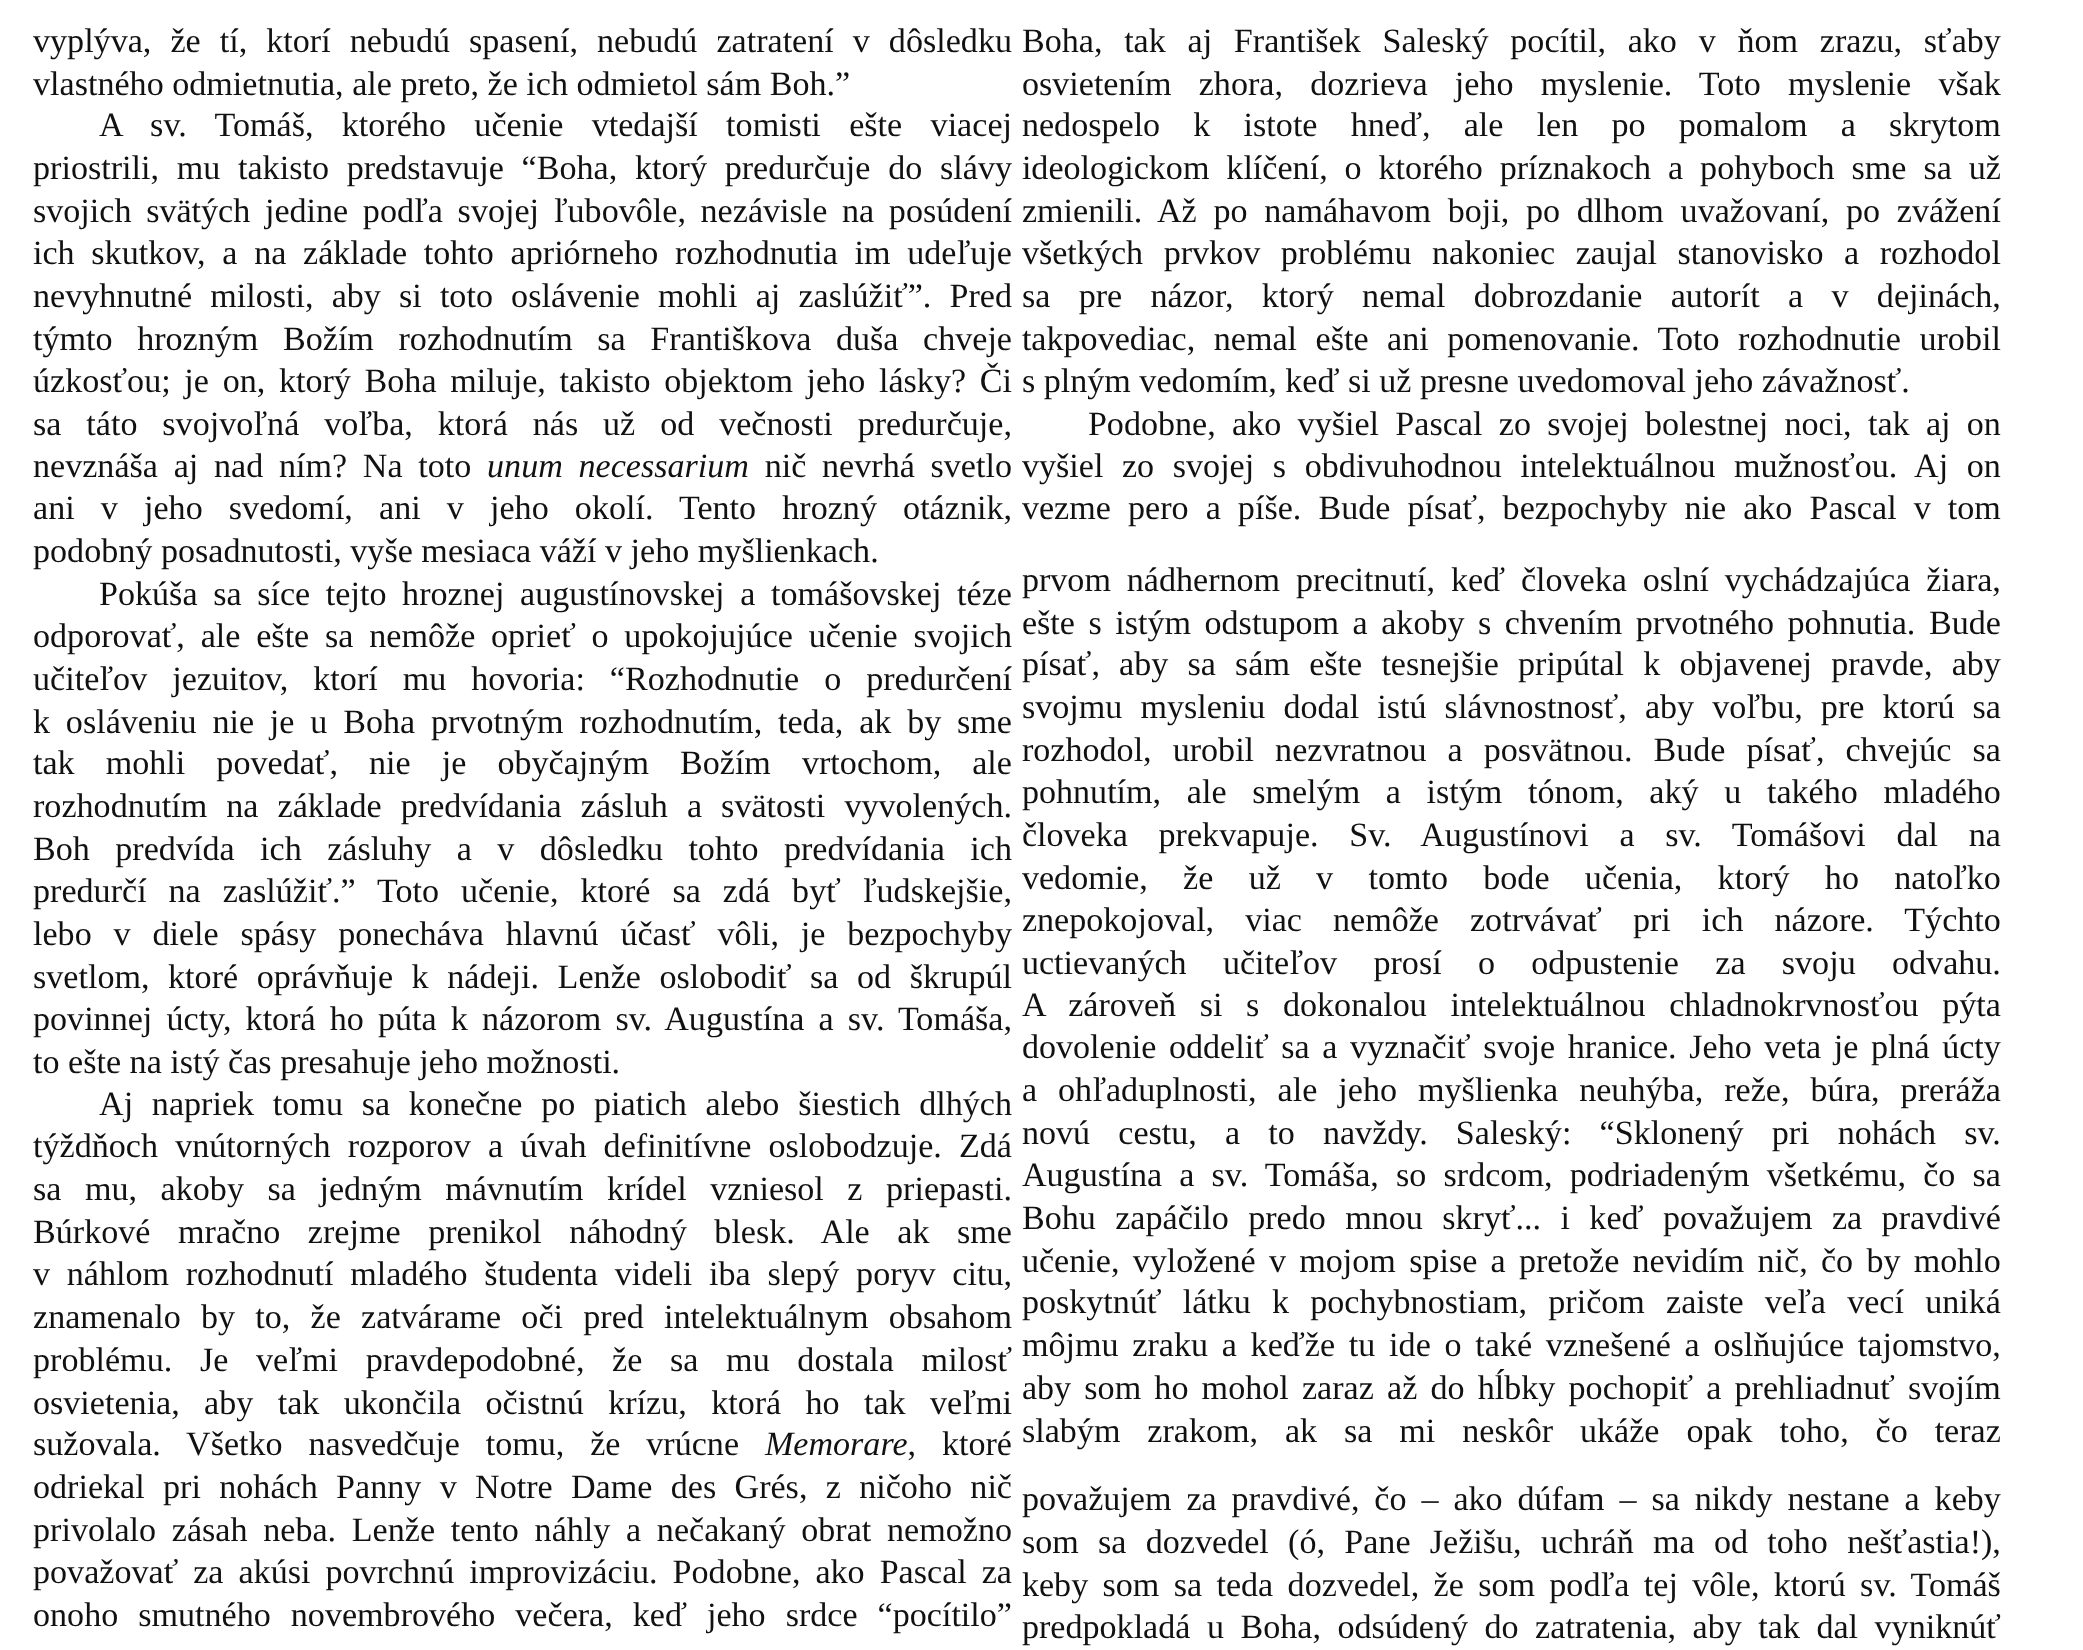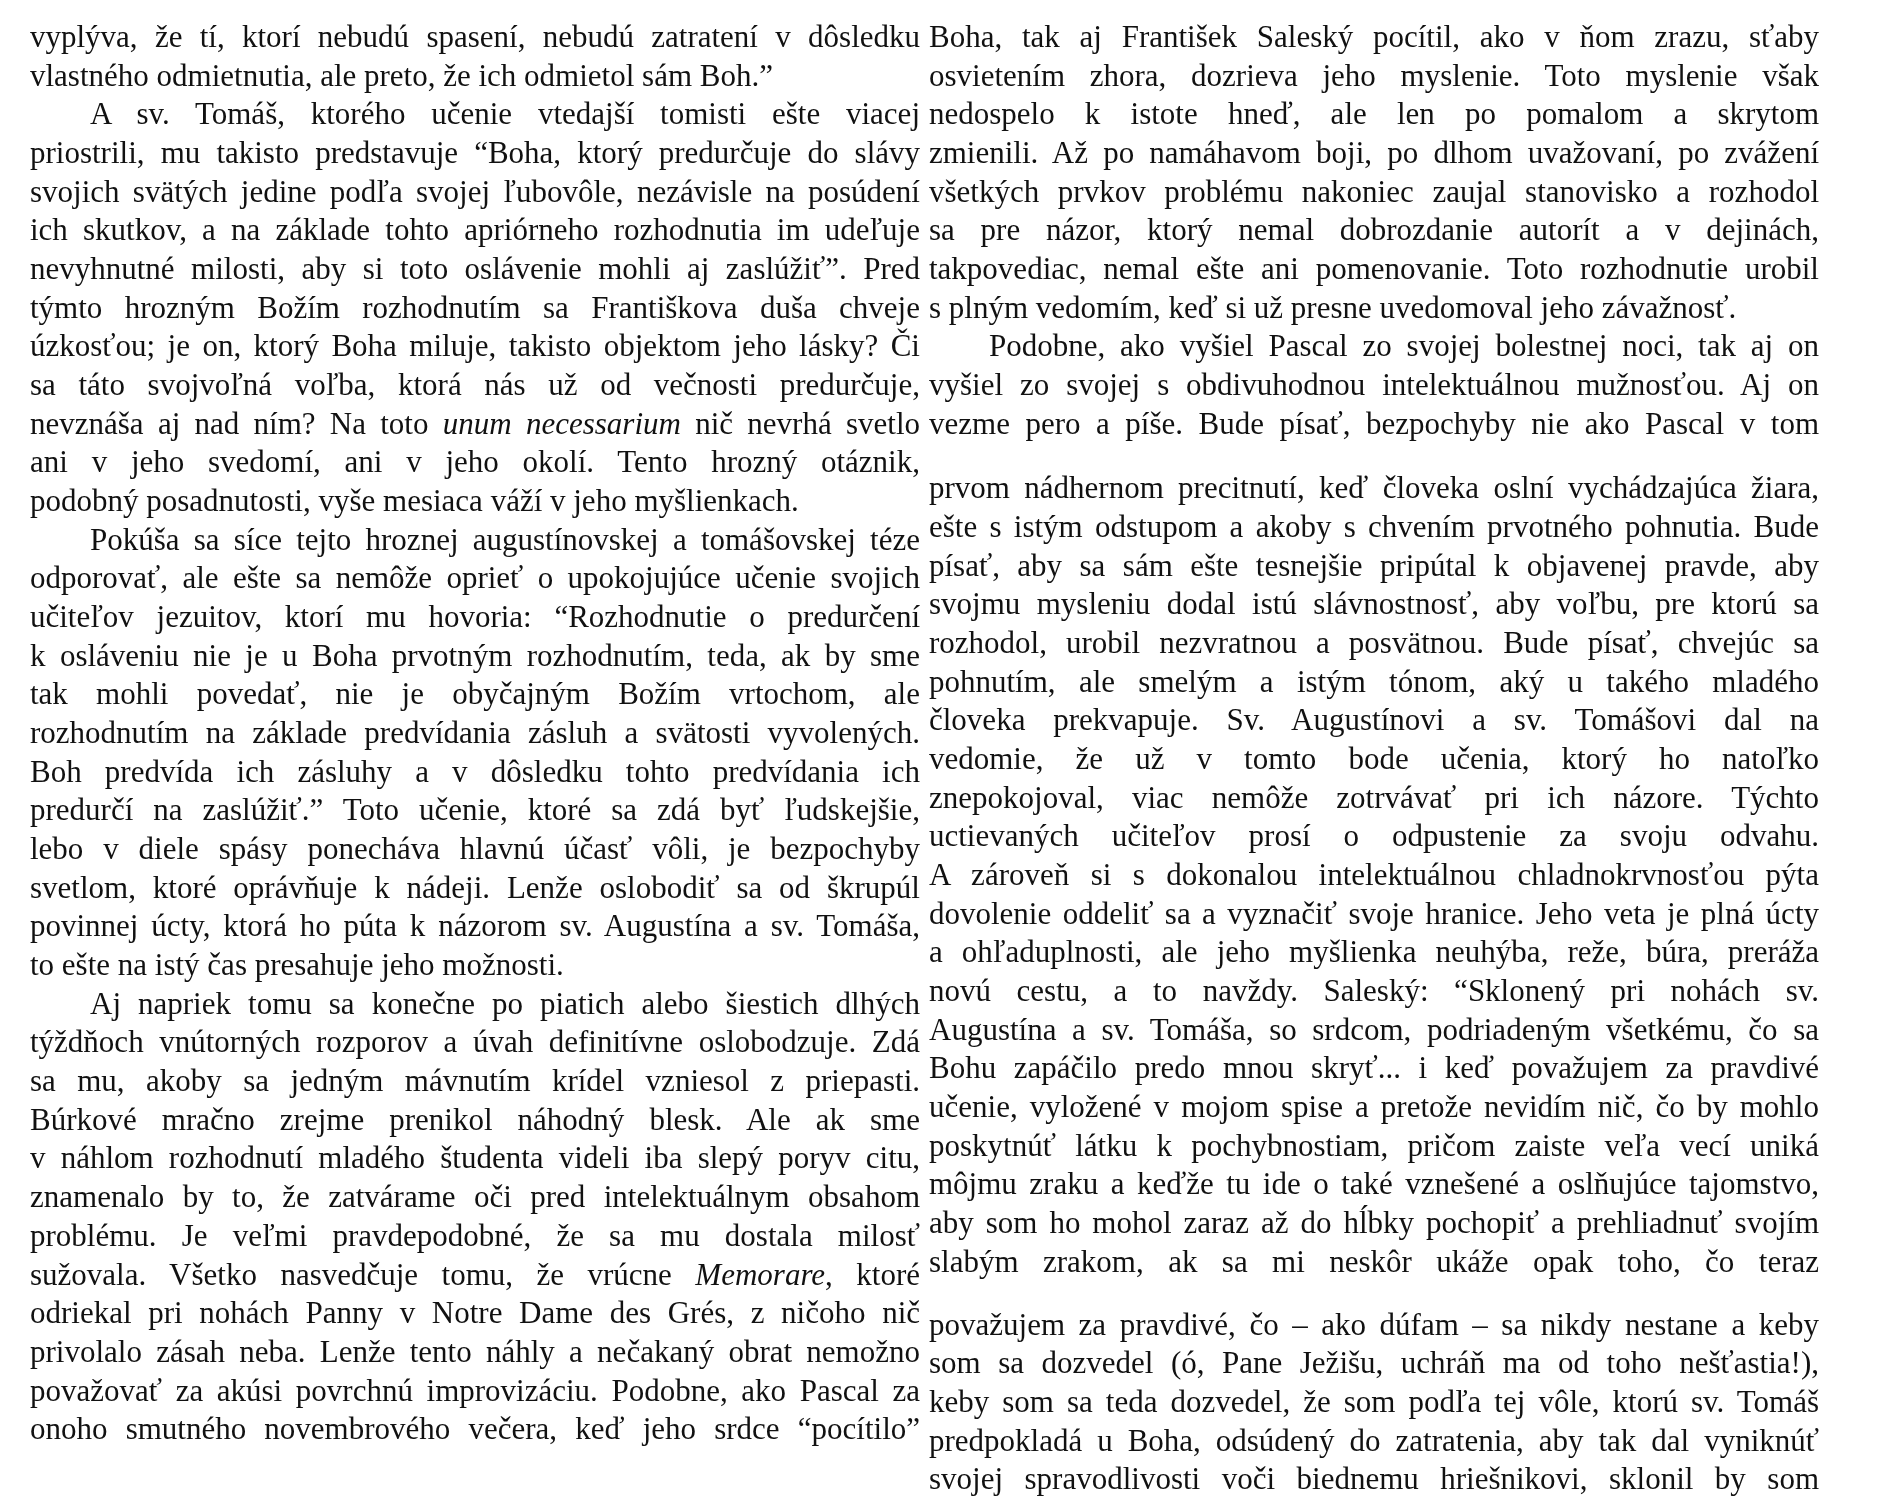--- a/index.html
+++ b/index.html
@@ -48,30 +48,32 @@
       <span class="line" style="height: 38.6842px; line-height: 38.6842px;">svetlom, ktoré oprávňuje k nádeji. Lenže oslobodiť sa od škrupúl</span>
       <span class="line" style="height: 38.6842px; line-height: 38.6842px;">povinnej úcty, ktorá ho púta k názorom sv. Augustína a sv. Tomáša,</span>
       <span class="line last" style="height: 38.6842px; line-height: 38.6842px;">to ešte na istý čas presahuje jeho možnosti.</span>
       <span class="line indent" style="height: 38.6842px; line-height: 38.6842px;">Aj napriek tomu sa konečne po piatich alebo šiestich dlhých</span>
       <span class="line" style="height: 38.6842px; line-height: 38.6842px;">týždňoch vnútorných rozporov a úvah definitívne oslobodzuje. Zdá</span>
       <span class="line" style="height: 38.6842px; line-height: 38.6842px;">sa mu, akoby sa jedným mávnutím krídel vzniesol z priepasti.</span>
       <span class="line" style="height: 38.6842px; line-height: 38.6842px;">Búrkové mračno zrejme prenikol náhodný blesk. Ale ak sme</span>
       <span class="line" style="height: 38.6842px; line-height: 38.6842px;">v náhlom rozhodnutí mladého študenta videli iba slepý poryv citu,</span>
       <span class="line" style="height: 38.6842px; line-height: 38.6842px;">znamenalo by to, že zatvárame oči pred intelektuálnym obsahom</span>
       <span class="line" style="height: 38.6842px; line-height: 38.6842px;">problému. Je veľmi pravdepodobné, že sa mu dostala milosť</span>
+      <span class="line" style="height: 38.6842px; line-height: 38.6842px;">osvietenia, aby tak ukončila očistnú krízu, ktorá ho tak veľmi</span>
       <span class="line" style="height: 38.6842px; line-height: 38.6842px;"><span>sužovala. Všetko nasvedčuje tomu, že vrúcne </span><i>Memorare</i><span>, ktoré</span></span>
       <span class="line" style="height: 38.6842px; line-height: 38.6842px;">odriekal pri nohách Panny v Notre Dame des Grés, z ničoho nič</span>
       <span class="line" style="height: 38.6842px; line-height: 38.6842px;">privolalo zásah neba. Lenže tento náhly a nečakaný obrat nemožno</span>
       <span class="line" style="height: 38.6842px; line-height: 38.6842px;">považovať za akúsi povrchnú improvizáciu. Podobne, ako Pascal za</span>
       <span class="line" style="height: 38.6842px; line-height: 38.6842px;">onoho smutného novembrového večera, keď jeho srdce “pocítilo”</span>
     </div>
   <div class="col right" id="col-right">
       <span class="line" style="height: 38.6842px; line-height: 38.6842px;">Boha, tak aj František Saleský pocítil, ako v ňom zrazu, sťaby</span>
       <span class="line" style="height: 38.6842px; line-height: 38.6842px;">osvietením zhora, dozrieva jeho myslenie. Toto myslenie však</span>
       <span class="line" style="height: 38.6842px; line-height: 38.6842px;">nedospelo k istote hneď, ale len po pomalom a skrytom</span>
+      <span class="line" style="height: 38.6842px; line-height: 38.6842px;">ideologickom klíčení, o ktorého príznakoch a pohyboch sme sa už</span>
       <span class="line" style="height: 38.6842px; line-height: 38.6842px;">zmienili. Až po namáhavom boji, po dlhom uvažovaní, po zvážení</span>
       <span class="line" style="height: 38.6842px; line-height: 38.6842px;">všetkých prvkov problému nakoniec zaujal stanovisko a rozhodol</span>
       <span class="line" style="height: 38.6842px; line-height: 38.6842px;">sa pre názor, ktorý nemal dobrozdanie autorít a v dejinách,</span>
       <span class="line" style="height: 38.6842px; line-height: 38.6842px;">takpovediac, nemal ešte ani pomenovanie. Toto rozhodnutie urobil</span>
       <span class="line last" style="height: 38.6842px; line-height: 38.6842px;">s plným vedomím, keď si už presne uvedomoval jeho závažnosť.</span>
       <span class="line indent" style="height: 38.6842px; line-height: 38.6842px;">Podobne, ako vyšiel Pascal zo svojej bolestnej noci, tak aj on</span>
       <span class="line" style="height: 38.6842px; line-height: 38.6842px;">vyšiel zo svojej s obdivuhodnou intelektuálnou mužnosťou. Aj on</span>
       <span class="line" style="height: 38.6842px; line-height: 38.6842px;">vezme pero a píše. Bude písať, bezpochyby nie ako Pascal v tom</span>
       <span class="line" style="height: 38.6842px; line-height: 38.6842px; margin-top: 26px;">prvom nádhernom precitnutí, keď človeka oslní vychádzajúca žiara,</span>
       <span class="line" style="height: 38.6842px; line-height: 38.6842px;">ešte s istým odstupom a akoby s chvením prvotného pohnutia. Bude</span>

